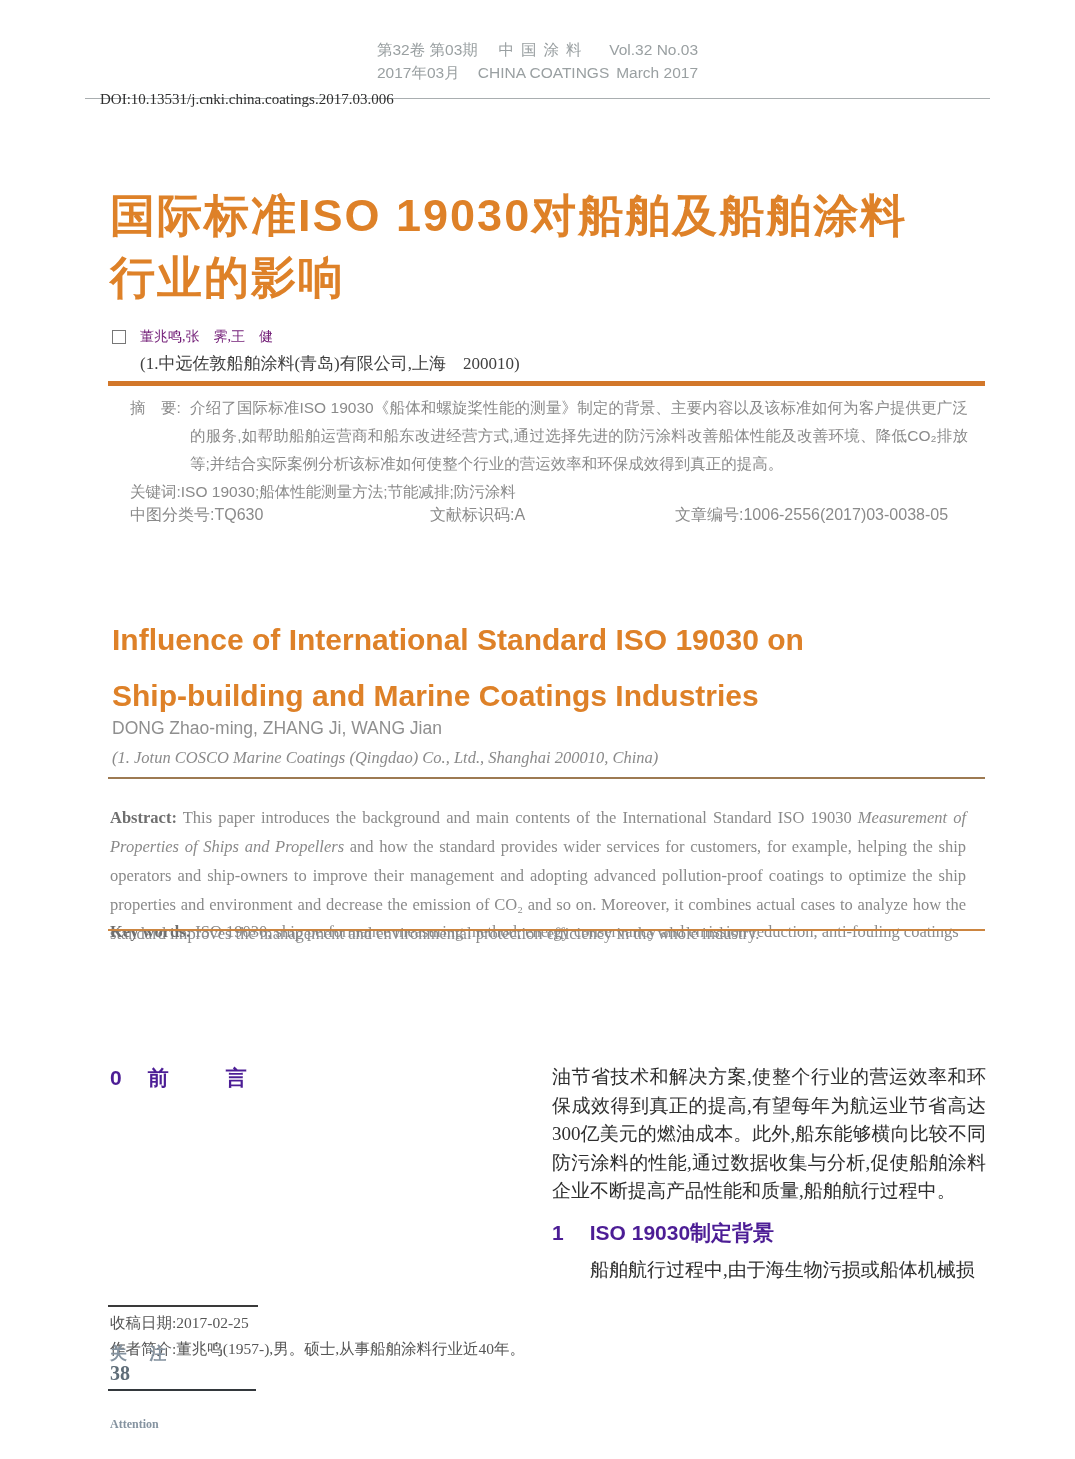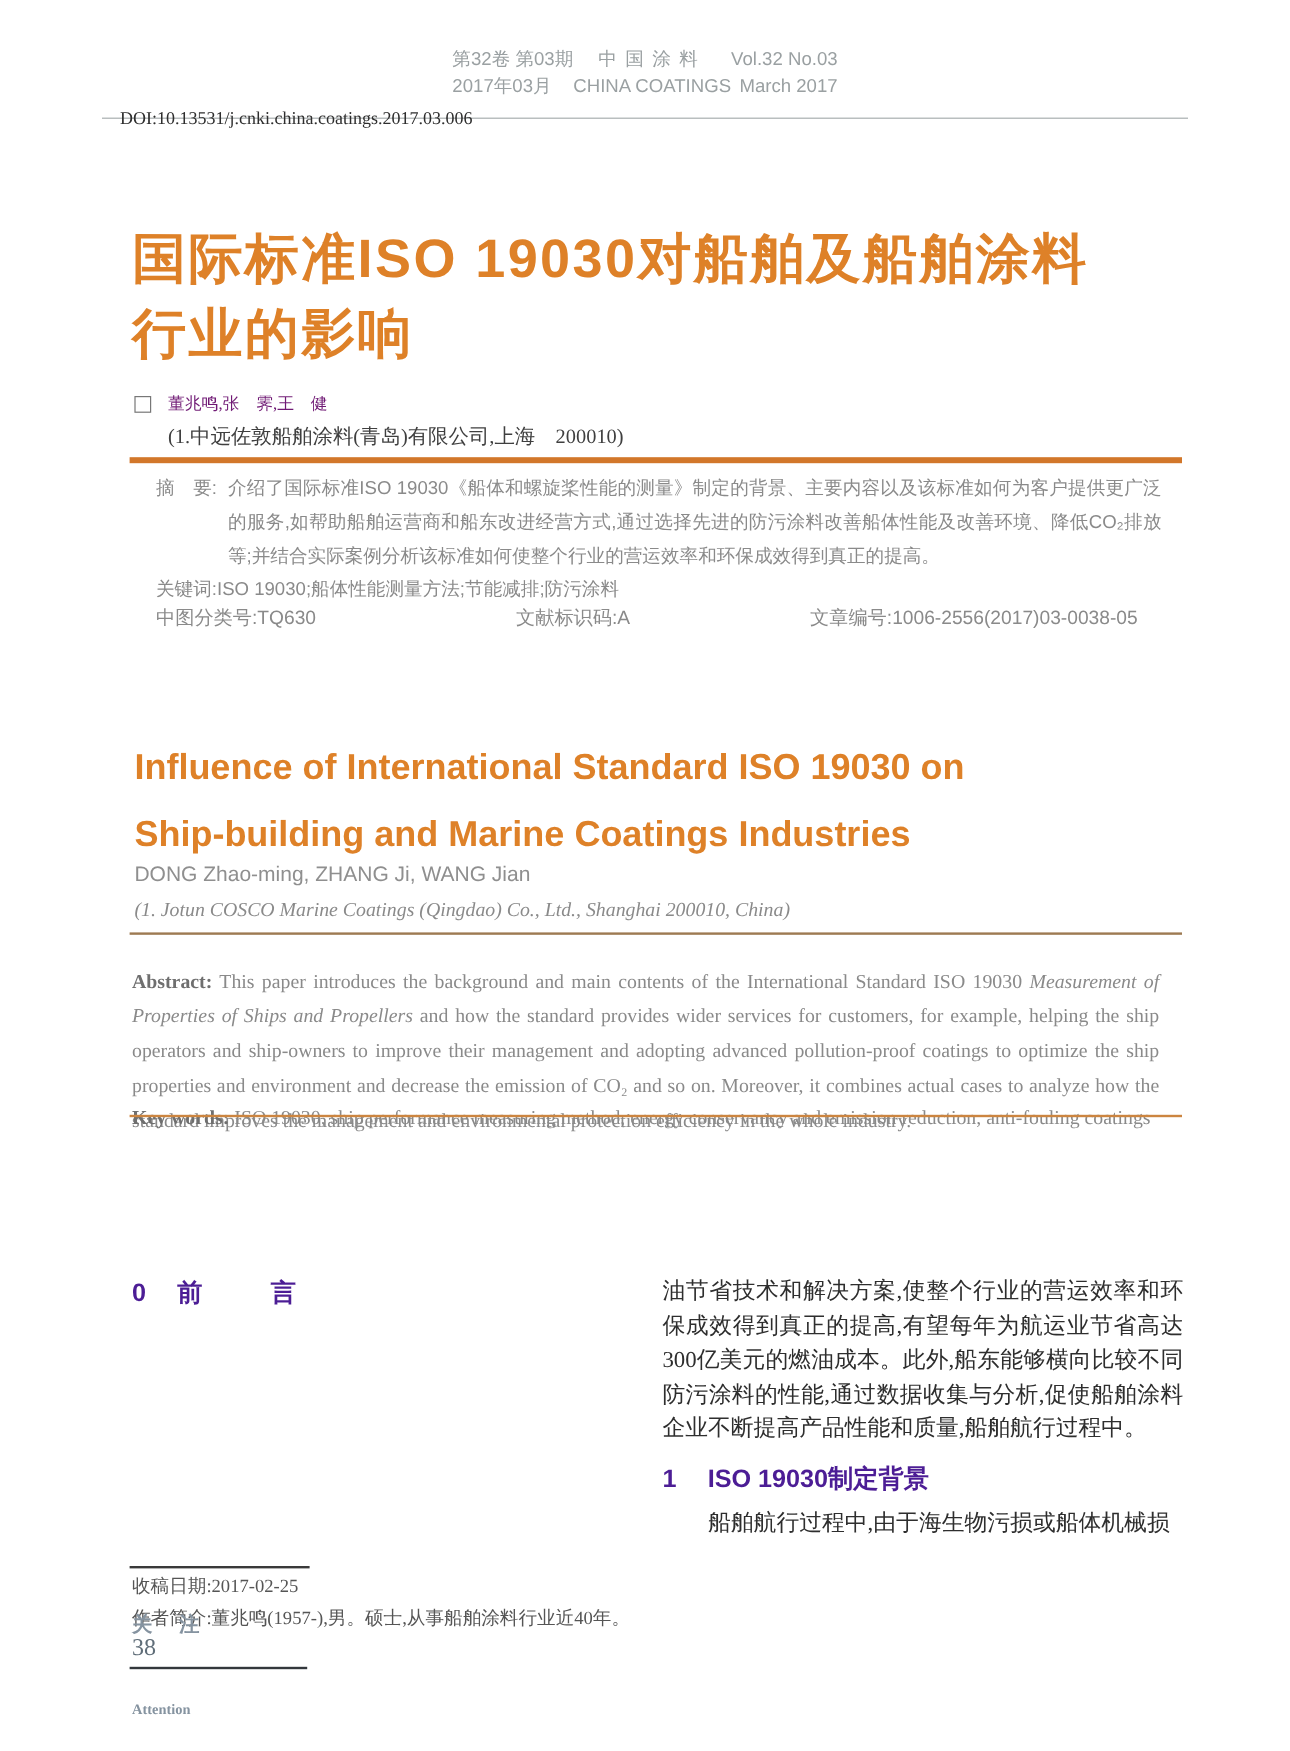--- a/index.html
+++ b/index.html
@@ -70,21 +70,21 @@
     font-weight:bold;color:#4c1d95;font-size:21px;line-height:30px;}
   .sec-h .sec-num{margin-right:26px;}
   .sec-h .sp{letter-spacing:18px;}
   .col p{margin:0;text-align:justify;}
   .indent{text-indent:2em;}
 
   .footnote-rule{left:108px;top:1305px;width:150px;height:2px;background:#3a3a3a;}
   .footnote{left:110px;top:1310px;width:430px;font-size:15.5px;line-height:26px;color:#555;}
 
   
-  .pg-num{left:110px;top:1362px;font-weight:normal;font-size:20px;color:#5f6d78;text-align:right;}
+  .pg-num{left:110px;top:1362px;font-weight:bold;font-size:20px;color:#5f6d78;text-align:right;}
   .pg-rule{left:108px;top:1389px;width:148px;height:2px;background:#33383c;}
   .col-cn{left:110px;top:1342px;font-weight:bold;font-size:17px;color:#8593a0;letter-spacing:9px;}
   .col-en{left:110px;top:1417px;font-weight:bold;font-size:12px;color:#8593a0;}
 </style>
 </head>
 <body>
 
 <div>
 
   <div class="abs hdr">

